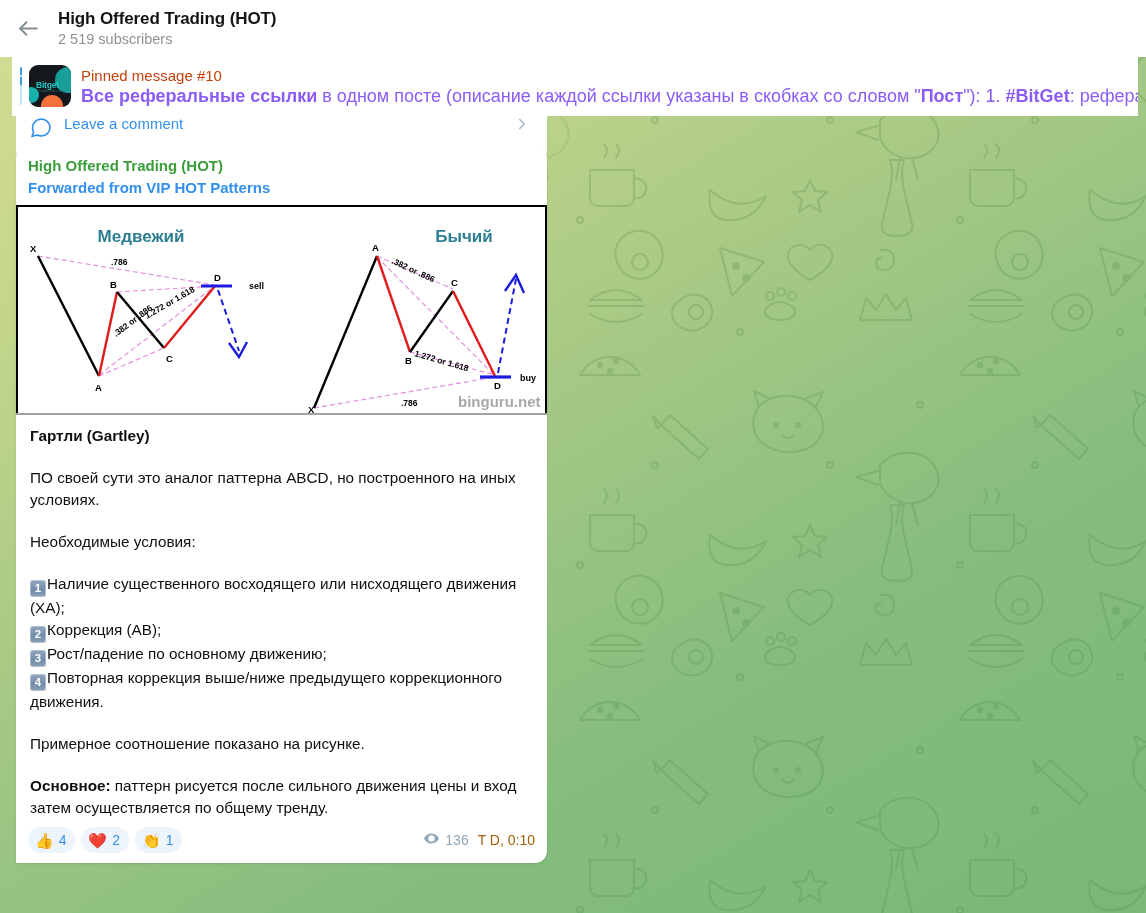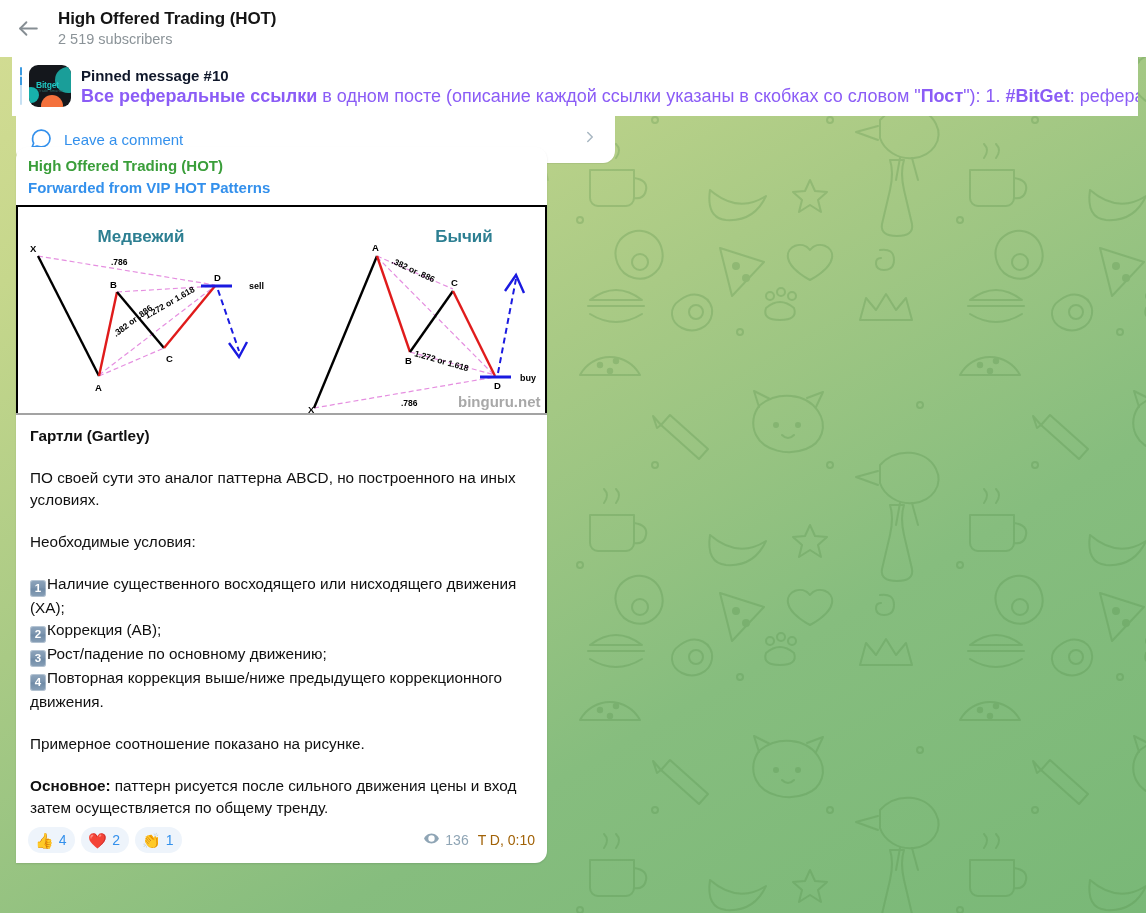--- a/index.html
+++ b/index.html
@@ -65,21 +65,21 @@
   .pin-thumb .bg-logo {
     position: absolute; left: 7px; top: 15px; color: #1fc7c2; font-size: 8.5px;
     font-weight: bold; letter-spacing: -.2px; z-index: 2;
   }
   .pin-thumb .bg-sub {
     position: absolute; left: 9px; top: 24px; color: #2e6f6e; font-size: 3.6px; z-index: 2;
     letter-spacing: .2px;
   }
   .pin-texts { margin-left: 10px; display: flex; flex-direction: column; justify-content: center;
     overflow: hidden; white-space: nowrap; }
-  .pin-title { color: #0f172a; font-size: 15px; font-weight: bold; line-height: 20px; }
+  .pin-title { color: #c2410c; font-size: 15px; font-weight: normal; line-height: 20px; }
   .pin-msg {
     font-size: 18px; color: #8b5cf6; line-height: 21px; white-space: nowrap;
     overflow: hidden; text-overflow: clip; max-width: 1090px;
   }
   .pin-msg b { font-weight: bold; }
   .pin-msg .norm { font-weight: normal; }
 
   
   .wallpaper {
     position: absolute; top: 0; left: 0; width: 1146px; height: 913px; z-index: 1;
@@ -87,23 +87,23 @@
   }
   .wallpaper .doodles { position: absolute; inset: 0; opacity: .30; }
 
   
   .msg-column {
     position: absolute; left: 0; top: 57px; width: 560px; height: 856px; z-index: 20;
   }
 
   
   .comment-bar {
-    position: absolute; left: 16px; top: 58px; width: 599px; height: 48px;
+    position: absolute; left: 16px; top: 58px; width: 531px; height: 48px;
     background: #ffffff; border-radius: 0 0 12px 12px;
-    display: flex; align-items: center; cursor: pointer;
+    display: flex; cursor: pointer;
     box-shadow: 0 1px 1px rgba(0,0,0,.07);
   }
   .comment-bar .cb-icon { margin-left: 12px; width: 26px; height: 26px; flex: 0 0 26px;
     display: flex; align-items: center; justify-content: center; }
   .comment-bar .cb-label { margin-left: 10px; color: #3390ec; font-size: 15px; font-weight: 500; }
   .comment-bar .cb-chev { margin-left: auto; margin-right: 16px; }
 
   
   .bubble {
     position: absolute; left: 16px; top: 90px; width: 531px;

